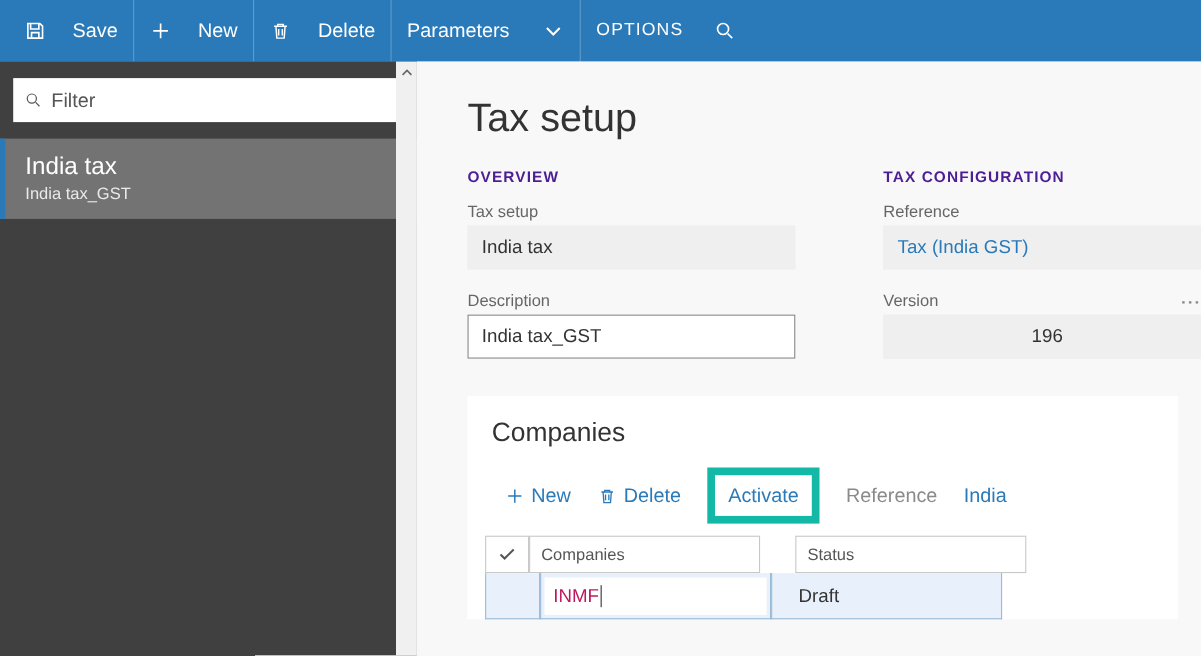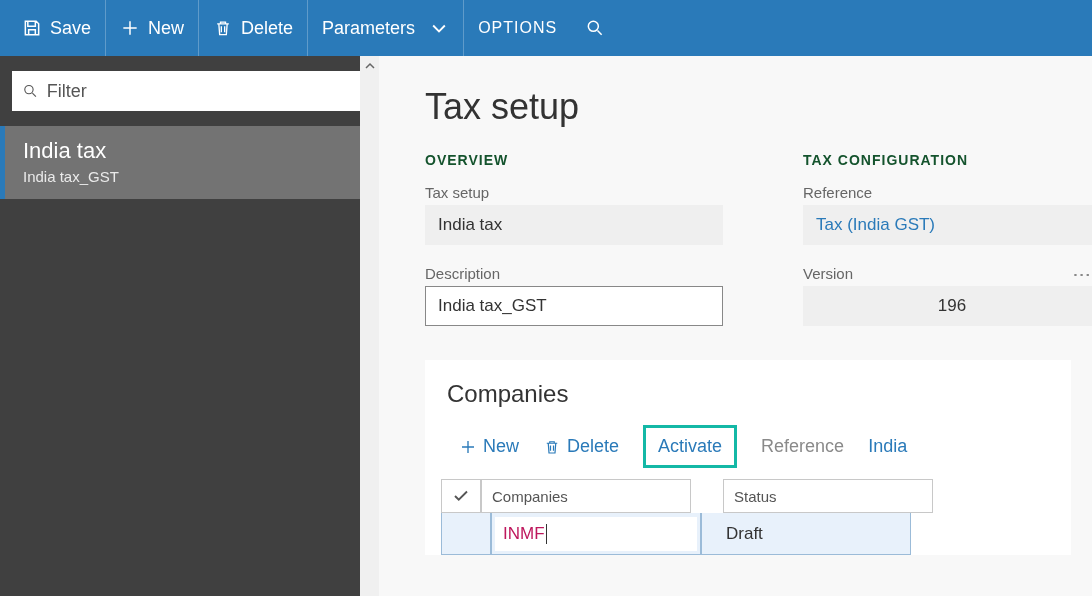--- a/index.html
+++ b/index.html
@@ -9,21 +9,21 @@
     height: 56px;
     background: #2a7ab9;
     display: flex;
     align-items: center;
     color: #fff;
     padding: 0 8px;
   }
   .toolbar-btn {
     display: flex;
     align-items: center;
-    gap: 8px;
+    gap: 24px;
     padding: 0 14px;
     height: 56px;
     color: #fff;
     font-size: 18px;
     cursor: pointer;
     border-right: 1px solid rgba(255,255,255,0.25);
   }
   .toolbar-btn svg { width: 20px; height: 20px; fill: #fff; stroke: #fff; }
   .toolbar-options { padding: 0 14px; height:56px; display:flex; align-items:center; font-size:16px; letter-spacing: 1px; cursor:pointer; }
   .toolbar-search { padding: 0 14px; height:56px; display:flex; align-items:center; cursor:pointer; }
@@ -74,21 +74,21 @@
   .main {
     flex:1;
     padding: 30px 0 0 46px;
     background:#f8f8f8;
     position:relative;
   }
   .page-title { font-size:36px; font-weight:300; color:#333; margin-bottom:24px; }
   
   .cols { display:flex; gap:80px; }
   .col { display:flex; flex-direction:column; }
-  .section-head { font-size:14px; letter-spacing:1px; color:#14532d; font-weight:600; margin-bottom:10px; }
+  .section-head { font-size:14px; letter-spacing:1px; color:#4c1d95; font-weight:600; margin-bottom:10px; }
   .field-label { font-size:15px; color:#666; margin-bottom:4px; margin-top:6px; }
   .field-box {
     background:#efefef;
     border:1px solid #efefef;
     height:40px;
     width:298px;
     display:flex;
     align-items:center;
     padding:0 12px;
     font-size:17px;
@@ -130,21 +130,21 @@
     align-items:center;
     gap:6px;
     font-size:18px;
     color:#2a7ab9;
     cursor:pointer;
     padding:6px 12px;
   }
   .ct-btn.disabled { color:#8a8a8a; cursor:default; }
   .ct-btn svg { width:18px; height:18px; }
   .highlight-box {
-    border:3px solid #14b8a6;
+    border:7px solid #14b8a6;
     padding:2px 4px;
     margin: -5px 12px -5px 12px;
   }
   .grid {
     margin: 6px 0 0 16px;
   }
   .grid-head {
     display:flex;
     height:34px;
   }

